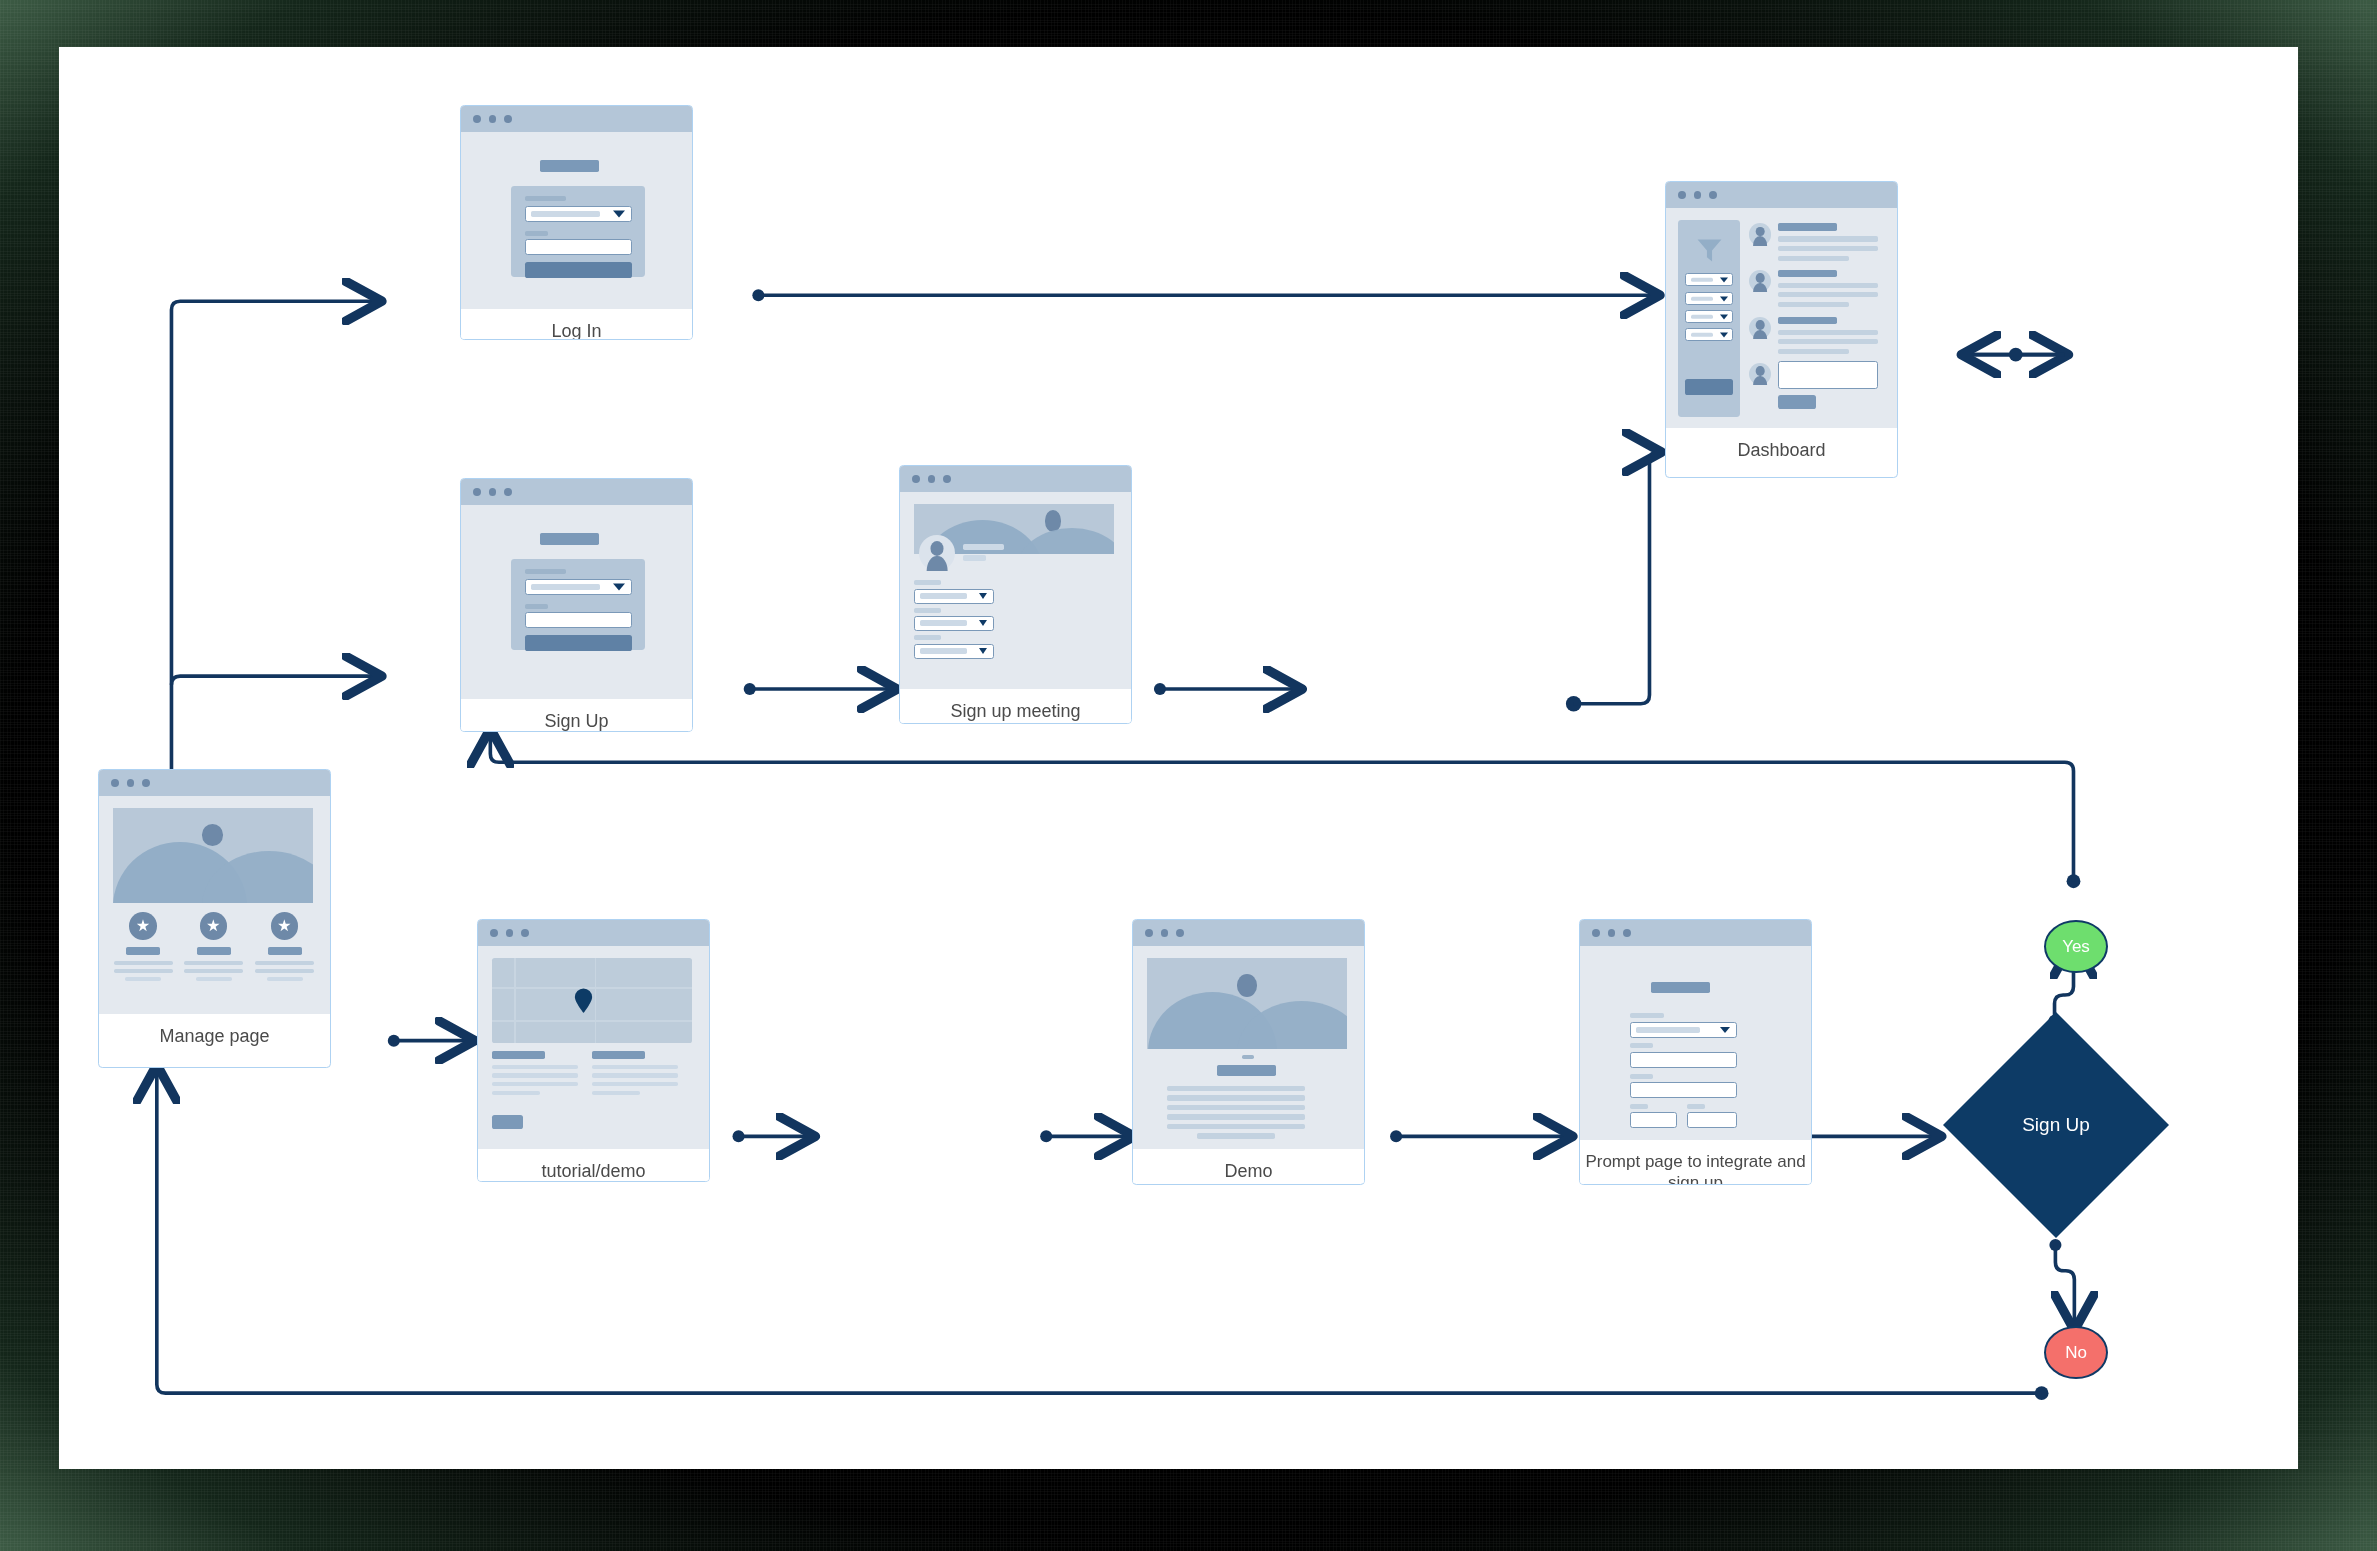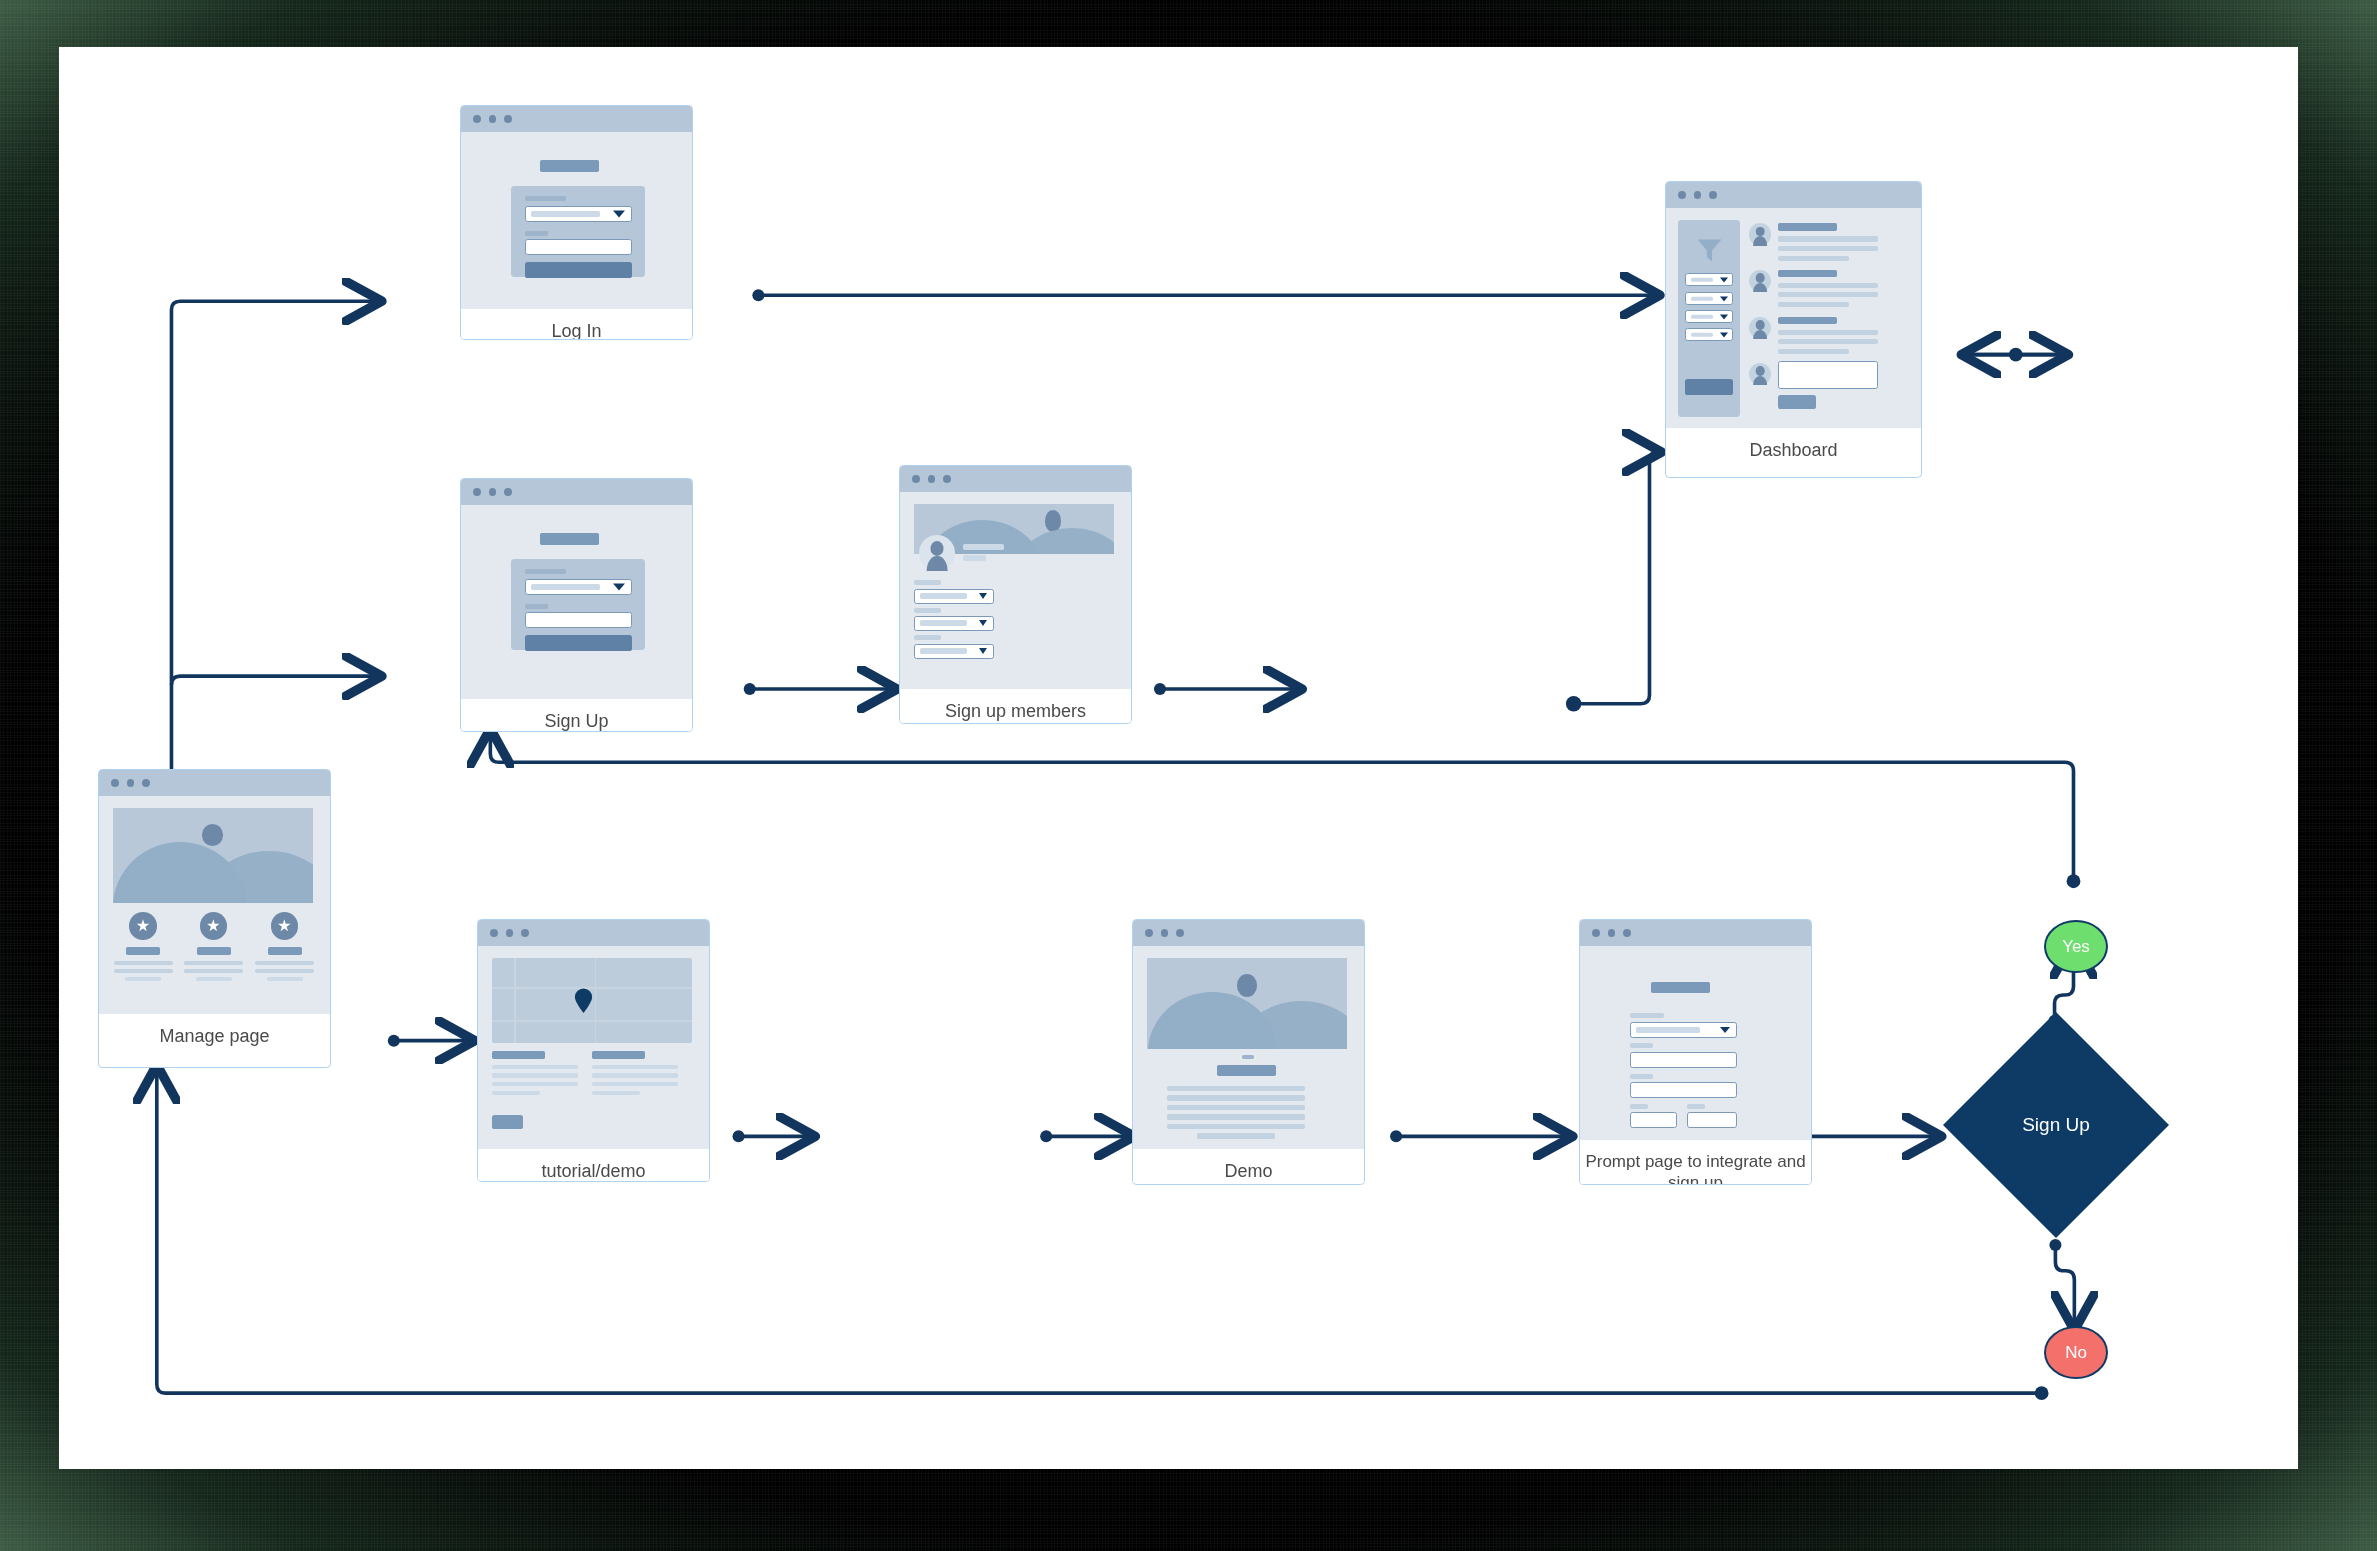--- a/index.html
+++ b/index.html
@@ -221,25 +221,25 @@
       <div class="inp" style="left:13.8px;top:124px;width:80px;height:14.7px;">
         <div class="fill" style="width:47px;"></div>
           <div class="caret" style="border-left-width:4.3px;border-right-width:4.3px;border-top-width:6px;"></div>
       </div>
       <div class="bar s4" style="position:absolute;left:13.8px;top:143px;width:27.6px;height:5.2px;"></div>
       <div class="inp" style="left:13.8px;top:152px;width:80px;height:14.7px;">
         <div class="fill" style="width:47px;"></div>
           <div class="caret" style="border-left-width:4.3px;border-right-width:4.3px;border-top-width:6px;"></div>
       </div>
     </div>
-    <div class="cap">Sign up members</div>
-  </div>
-
-
-  <div class="card" style="left:1606px;top:134px;width:257px;height:297px;">
+    <div class="cap">Sign up meeting</div>
+  </div>
+
+
+  <div class="card" style="left:1606px;top:134px;width:233px;height:297px;">
     <div class="chrome">
         <i></i>
         <i></i>
         <i></i>
       </div>
     <div class="body" style="height:220px;">
 
       <div style="position:absolute;left:12px;top:12px;width:62px;height:197px;background:#b4c6d8;border-radius:3.4px;">
         <svg width="29" height="29" viewBox="0 0 34 34" style="position:absolute;left:17px;top:16.4px;">
           <path d="M3 4 H31 L20 17 V30 L14 25 V17 Z" fill="#93aec7"></path>

